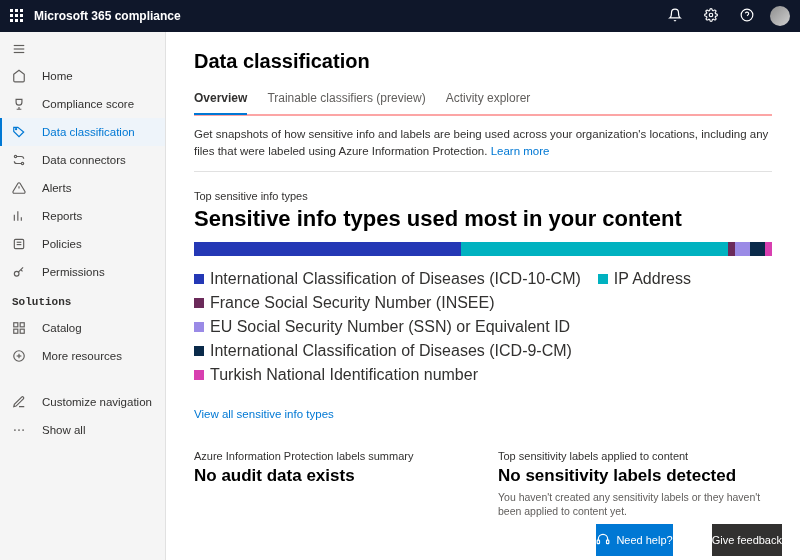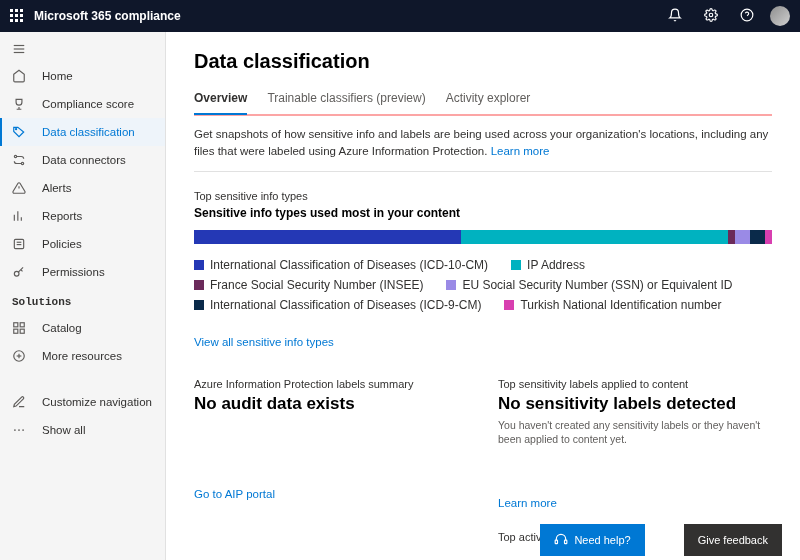--- a/index.html
+++ b/index.html
@@ -20,34 +20,34 @@
 .nav-item.active .nav-icon { color:#0078d4; }
 .nav-section { font-weight:600; padding:10px 12px 6px 12px; font-size:11px; color:#323130;font-family:Liberation Mono, monospace; }
 .main { flex:1; overflow-y:auto; padding:18px 28px 70px 28px; position:relative; }
 .page-title { font-size:20px; font-weight:600; margin-bottom:12px; }
 .tabs { display:flex; gap:20px; border-bottom:2px solid #fca5a5; font-size:12px; }
 .tab { padding:6px 0 8px 0; cursor:pointer; color:#605e5c; }
 .tab.active { color:#323130; font-weight:600; border-bottom:2px solid #0078d4; margin-bottom:-1px; }
 .desc { font-size:11.5px; color:#323130; margin:10px 0; line-height:1.5; }
 .desc a { color:#0078d4; text-decoration:none; }
 .section-label { font-size:11px; color:#323130; margin-top:18px; }
-.section-heading { font-size:12px; font-weight:700; margin:4px 0 10px 0; }
+.section-heading { font-size:22px; font-weight:700; margin:4px 0 10px 0; }
 .bar { display:flex; height:14px; width:100%; margin-bottom:14px; }
 .bar div { height:100%; }
-.legend { display:flex; flex-wrap:wrap; gap:6px 23px; font-size:12px; color:#323130; margin-bottom:14px; }
+.legend { display:flex; flex-wrap:wrap; gap:6px 17px; font-size:16px; color:#323130; margin-bottom:14px; }
 .legend-item { display:flex; align-items:center; gap:6px; }
 .swatch { width:10px; height:10px; }
 .link { color:#0078d4; font-size:11.5px; cursor:pointer; text-decoration:none; display:inline-block; margin-top:10px; }
 .two-col { display:flex; gap:30px; margin-top:28px; }
 .col { flex:1; }
 .col-label { font-size:11px; color:#323130; }
 .col-heading { font-size:17px; font-weight:700; margin:4px 0; }
 .col-sub { font-size:10.5px; color:#605e5c; margin-top:4px; line-height:1.4; }
 .float-buttons { position:fixed; right:18px; bottom:4px; display:flex; font-size:11px; }
-.float-buttons div { padding:8px 14px; cursor:pointer; display:flex; align-items:center; gap:6px; }
+.float-buttons div { padding:8px 0; cursor:pointer; display:flex; align-items:center; gap:6px; }
 .nh { background:#0078d4; color:#fff; }
 .gf { background:#323130; color:#fff;margin-left:39px; }
 svg { width:14px; height:14px; }
 .hr { border:none; border-top:1px solid #e1e1e1; margin-top:10px; }
 </style>
 </head>
 <body>
 
 <div class="topbar">
   <div class="waffle">

